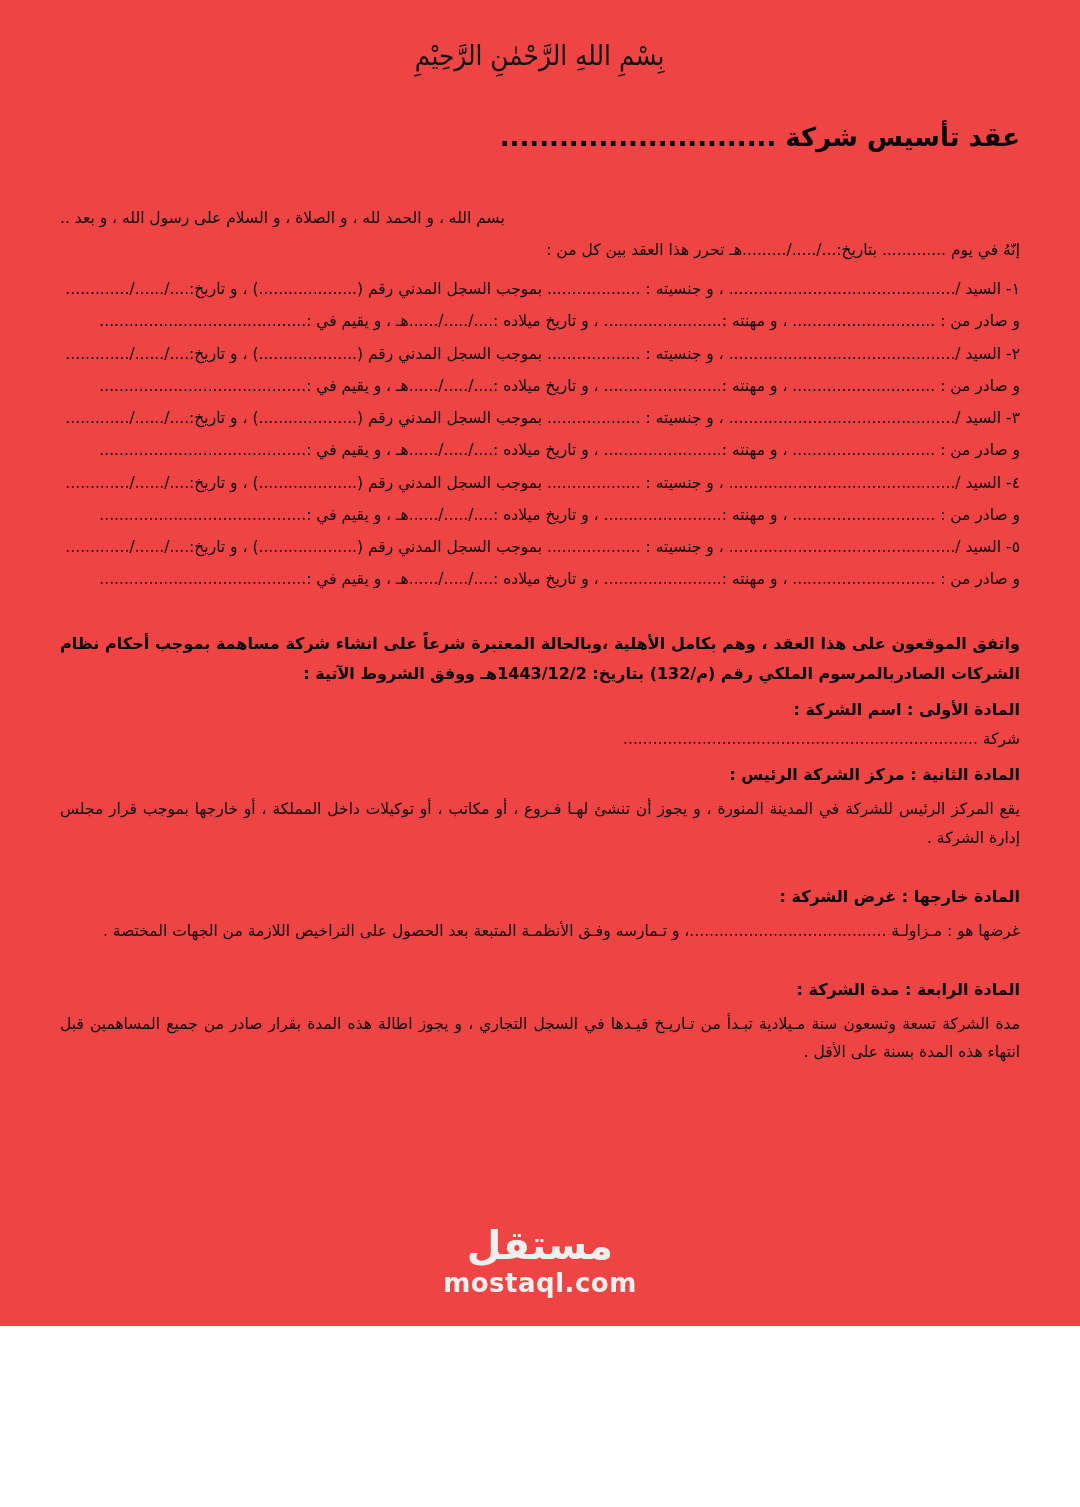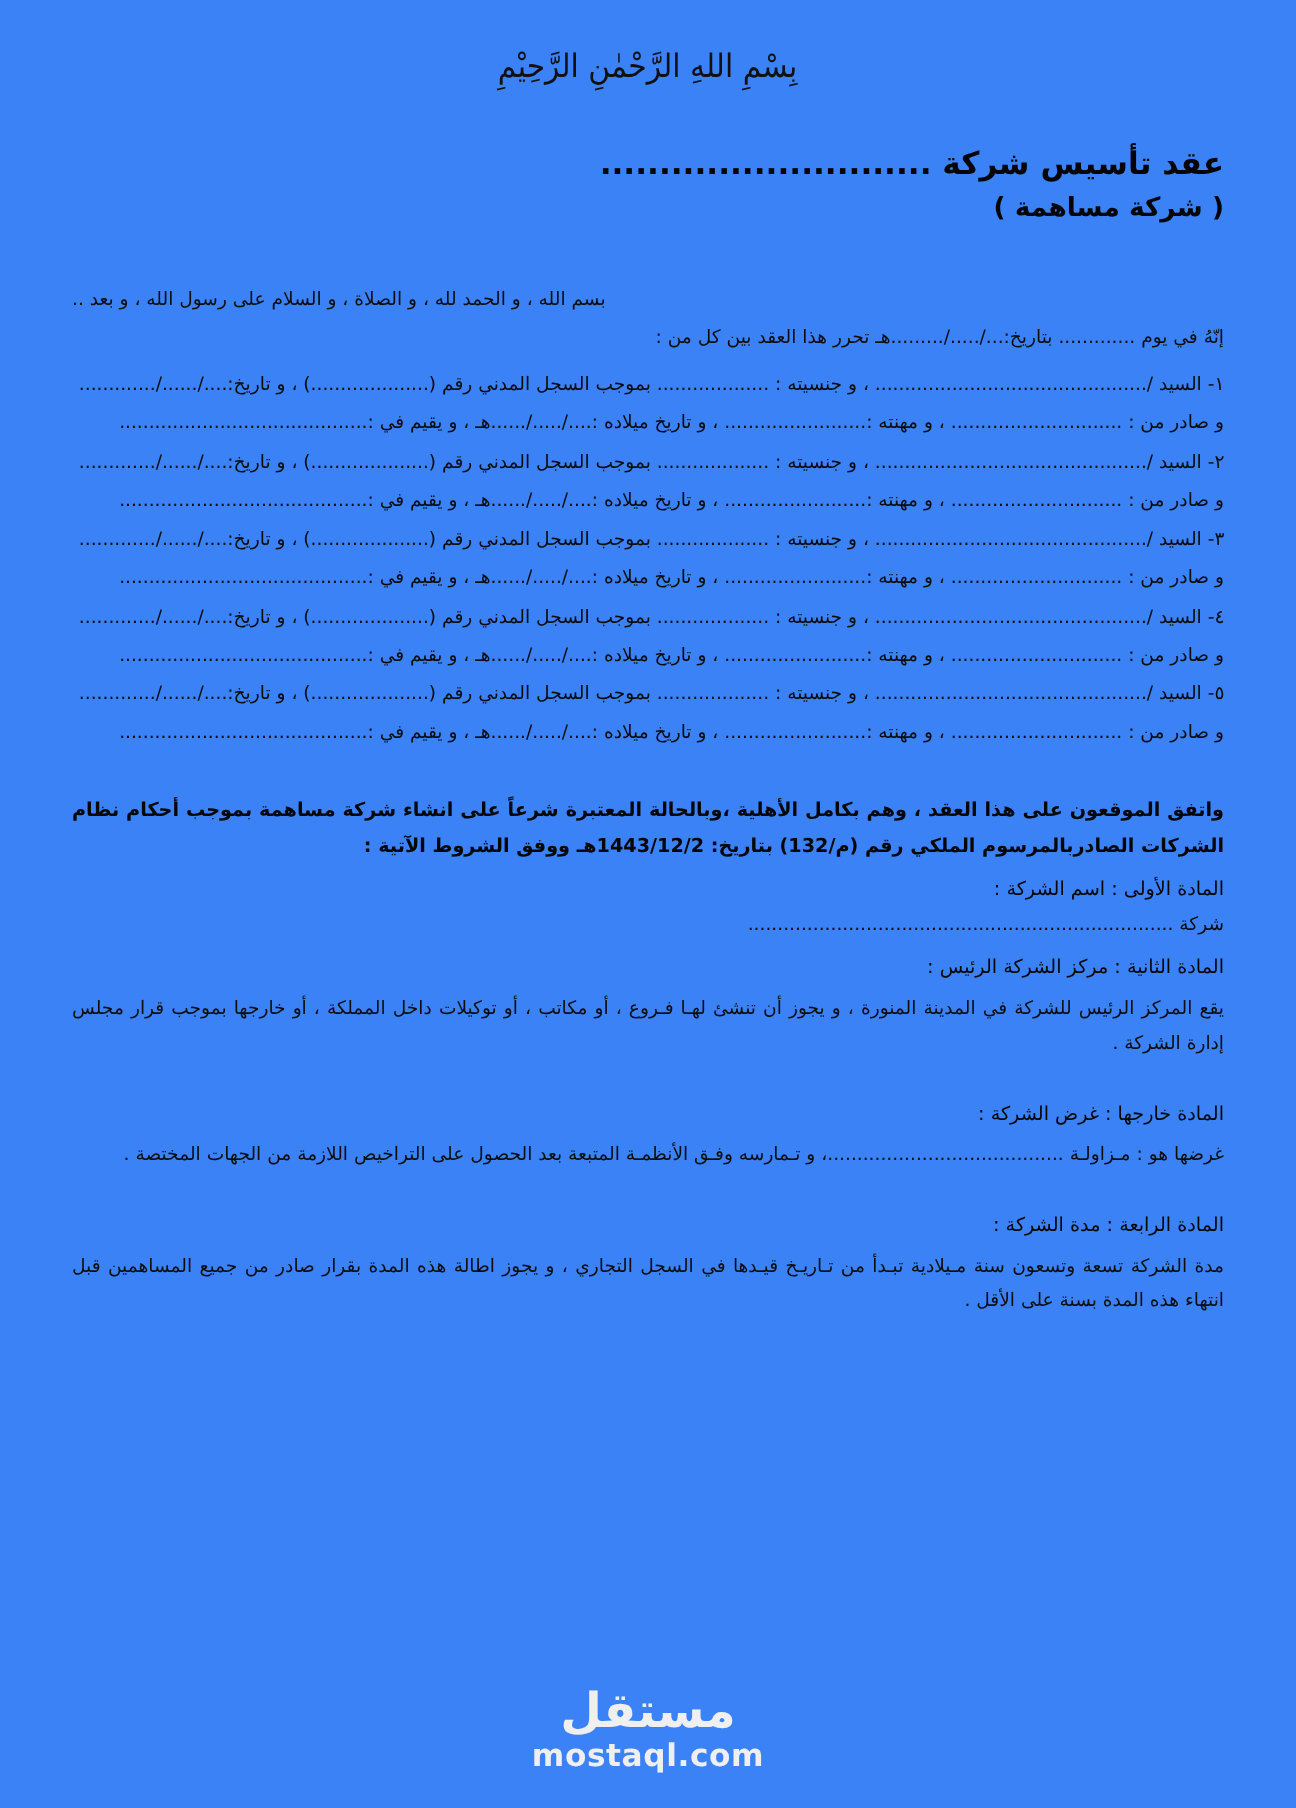--- a/index.html
+++ b/index.html
@@ -4,22 +4,22 @@
 <title>عقد تأسيس شركة</title>
 <style>
   html, body {
     margin: 0;
     padding: 0;
     background: #ffffff;
   }
   .page {
     position: relative;
     width: 1080px;
-    height: 1507px;
-    background: #3b82f6;
+    height: 1326px;
+    background: #ef4444;
     font-family: "DejaVu Sans", "Liberation Sans", sans-serif;
     color: #0b0b0b;
     direction: rtl;
     overflow: hidden;
     box-sizing: border-box;
     padding: 0 60px;
   }
 
   
   .bismillah-wrap {
@@ -104,21 +104,21 @@
 
   
   .article {
     margin-top: 6px;
   }
   .article.spaced {
     margin-top: 30px;
   }
   .article-heading {
     font-size: 16px;
-    font-weight: normal;
+    font-weight: bold;
     line-height: 1.9;
     text-align: right;
     color: #060606;
   }
   .article-body {
     font-size: 15.5px;
     line-height: 1.85;
     text-align: justify;
     text-justify: inter-word;
     color: #0d0d0d;
@@ -161,21 +161,20 @@
 <body>
 
 <div class="page">
 
   <div class="bismillah-wrap">
     <span class="bismillah-glyph">بِسْمِ اللهِ الرَّحْمٰنِ الرَّحِيْمِ</span>
   </div>
 
   <div class="title-block">
     <div class="doc-title">عقد تأسيس شركة ............................</div>
-    <div class="doc-subtitle">( شركة مساهمة )</div>
   </div>
 
   <div class="intro-basmala">بسم الله ، و الحمد لله ، و الصلاة ، و السلام على رسول الله ، و بعد ..</div>
 
   <div class="intro-date">إنّهُ في يوم ............. بتاريخ:.../...../.........هـ تحرر هذا العقد بين كل من :</div>
 
   <div class="parties">
 
     <div class="party">
       <div class="party-line-a">١- السيد /.............................................. ، و جنسيته : ................... بموجب السجل المدني رقم (....................) ، و تاريخ:..../....../............. هـ ،</div>

